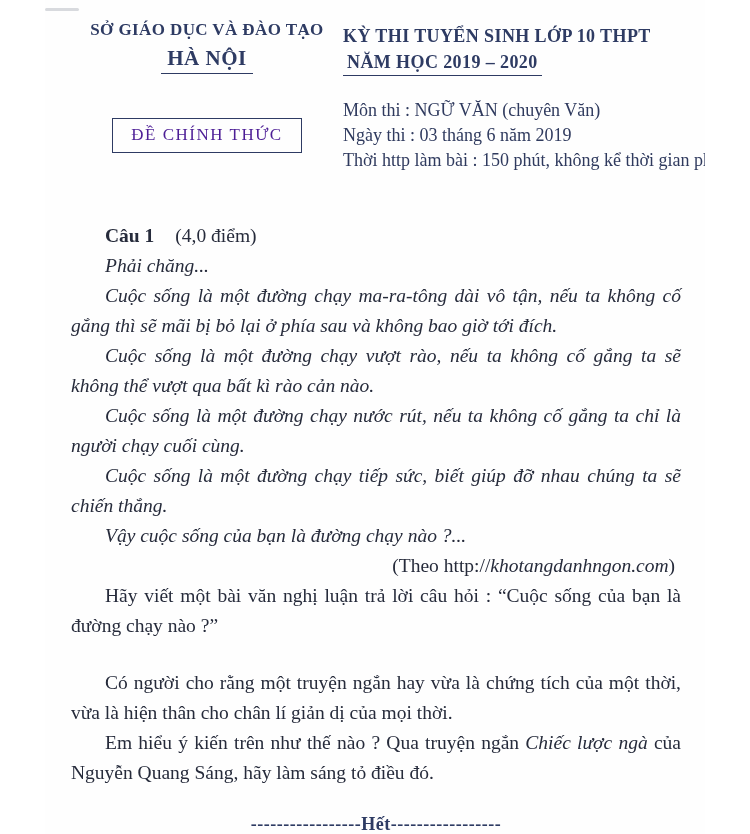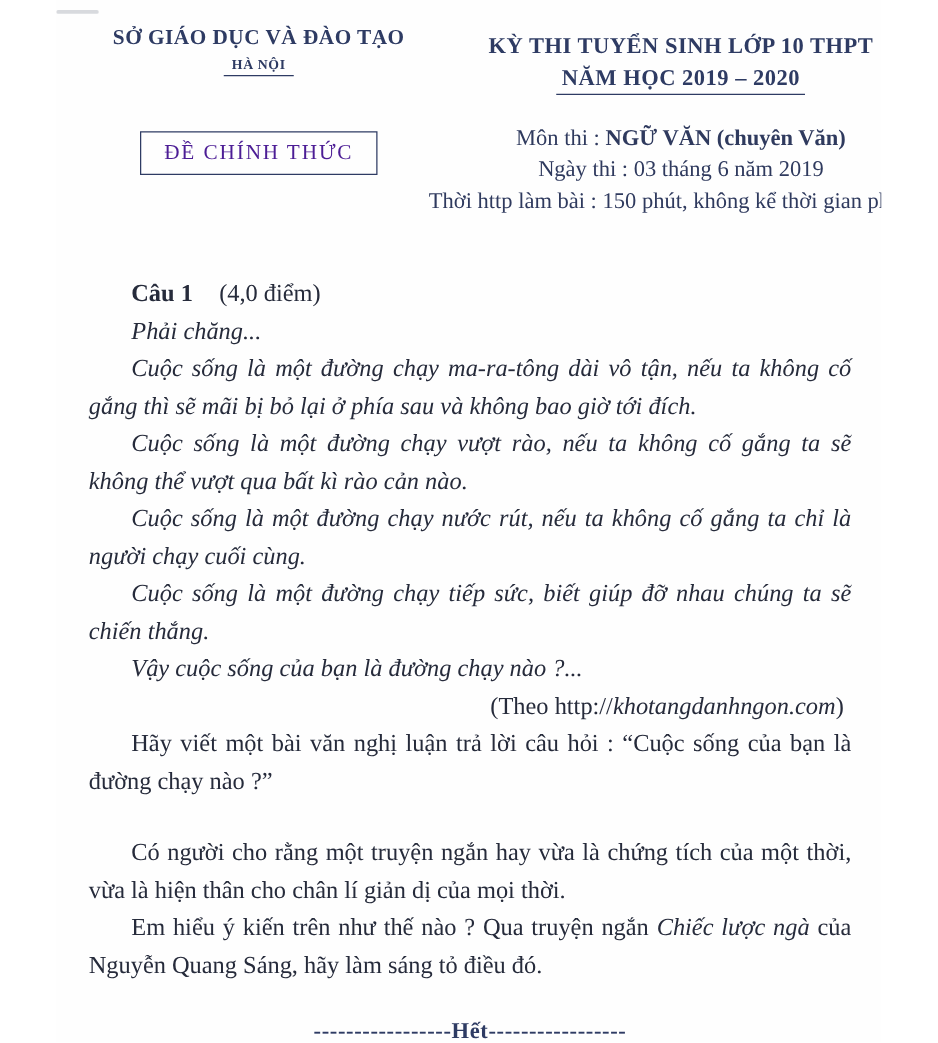--- a/index.html
+++ b/index.html
@@ -30,61 +30,61 @@
     flex-shrink: 0;
   }
   .org-line1 {
     font-weight: bold;
     font-size: 17px;
     letter-spacing: 0.4px;
     white-space: nowrap;
   }
   .org-line2 {
     font-weight: bold;
-    font-size: 11px;
+    font-size: 21px;
     letter-spacing: 0.5px;
     display: inline-block;
     border-bottom: 1.5px solid #2e3b63;
     padding: 0 6px 2px 6px;
     margin-top: 6px;
   }
   .stamp-box {
     display: inline-block;
     border: 1.6px solid #2e3b63;
     padding: 6px 18px 7px 18px;
     margin-top: 44px;
     font-size: 17px;
     letter-spacing: 1.5px;
     color: #4c1d95;
     white-space: nowrap;
   }
   .header-right {
     flex: 1;
-    text-align: center;
+    text-align: left;
     color: #2e3b63;
   }
   .exam-title1 {
     font-weight: bold;
     font-size: 18px;
     letter-spacing: 0.4px;
     margin-top: 6px;
     white-space: nowrap;
   }
   .exam-title2 {
     font-weight: bold;
     font-size: 18px;
     letter-spacing: 0.4px;
     display: inline-block;
     border-bottom: 1.6px solid #2e3b63;
     padding: 0 4px 2px 4px;
     margin-top: 5px;
   }
   .exam-info { margin-top: 24px; font-size: 18px; color: #2f3a5e; }
   .exam-info .info-line { margin-top: 4px; white-space: nowrap; }
-  .subject-value { font-weight: bold; }
+  .subject-value { font-weight: normal; }
   .time-value { }
 
   
   .body { margin-top: 50px; font-size: 19.5px; line-height: 30px; color: #262b3b; }
   .q-heading { text-indent: 34px; }
   .q-num { font-weight: bold; }
   .q-points { margin-left: 21px; }
   .lead { font-style: italic; text-indent: 34px; }
   .quote {
     font-style: italic;

